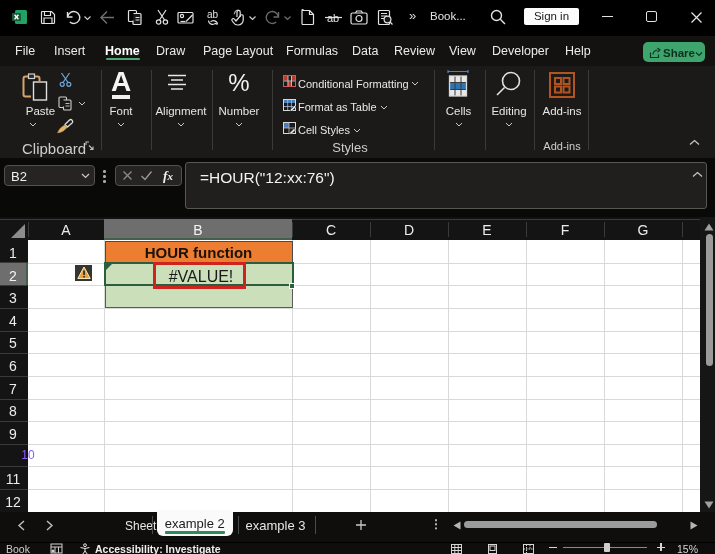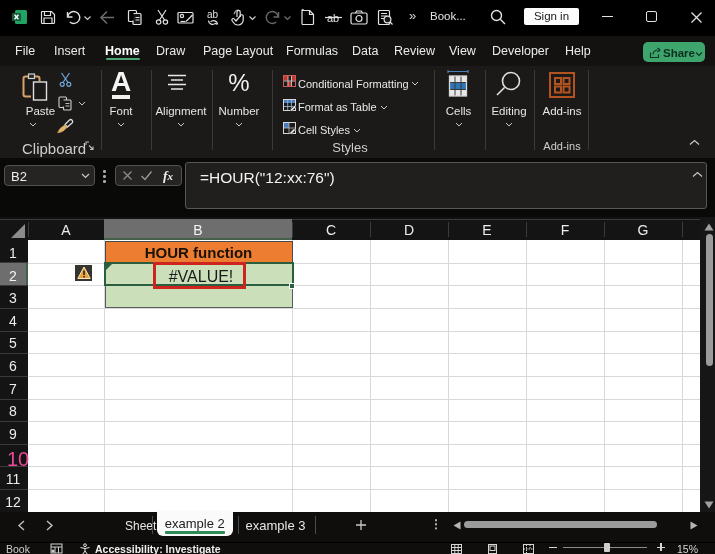--- a/index.html
+++ b/index.html
@@ -365,21 +365,21 @@
 <div class="abs" style="left:0;top:262.8px;width:28px;height:22.6px;background:#6e6e6e;border-right:2px solid #45604a;box-sizing:border-box;"></div>
 <div class="abs" style="left:0;top:245px;width:26px;color:#ececec;font-size:14px;text-align:center;">1</div>
 <div class="abs" style="left:0;top:267.5px;width:26px;color:#f4f4f4;font-size:14px;text-align:center;">2</div>
 <div class="abs" style="left:0;top:290px;width:26px;color:#ececec;font-size:14px;text-align:center;">3</div>
 <div class="abs" style="left:0;top:312.8px;width:26px;color:#ececec;font-size:14px;text-align:center;">4</div>
 <div class="abs" style="left:0;top:335.4px;width:26px;color:#ececec;font-size:14px;text-align:center;">5</div>
 <div class="abs" style="left:0;top:358px;width:26px;color:#ececec;font-size:14px;text-align:center;">6</div>
 <div class="abs" style="left:0;top:380.6px;width:26px;color:#ececec;font-size:14px;text-align:center;">7</div>
 <div class="abs" style="left:0;top:403.2px;width:26px;color:#ececec;font-size:14px;text-align:center;">8</div>
 <div class="abs" style="left:0;top:425.8px;width:26px;color:#ececec;font-size:14px;text-align:center;">9</div>
-<div class="abs" style="left:5px;top:448.4px;width:26px;color:#ec4899;font-size:20px;text-align:center;">10</div>
+<div class="abs" style="left:15px;top:448.4px;width:26px;color:#8b5cf6;font-size:12px;text-align:center;">10</div>
 <div class="abs" style="left:0;top:471px;width:26px;color:#ececec;font-size:14px;text-align:center;">11</div>
 <div class="abs" style="left:0;top:493.6px;width:26px;color:#ececec;font-size:14px;text-align:center;">12</div>
 
 <div class="abs" style="left:0;top:262.4px;width:28px;height:1px;background:#3a3a3a;"></div>
 <div class="abs" style="left:0;top:285.4px;width:28px;height:1px;background:#3a3a3a;"></div>
 <div class="abs" style="left:0;top:308px;width:28px;height:1px;background:#3a3a3a;"></div>
 <div class="abs" style="left:0;top:330.7px;width:28px;height:1px;background:#3a3a3a;"></div>
 <div class="abs" style="left:0;top:353.3px;width:28px;height:1px;background:#3a3a3a;"></div>
 <div class="abs" style="left:0;top:375.9px;width:28px;height:1px;background:#3a3a3a;"></div>
 <div class="abs" style="left:0;top:398.5px;width:28px;height:1px;background:#3a3a3a;"></div>

